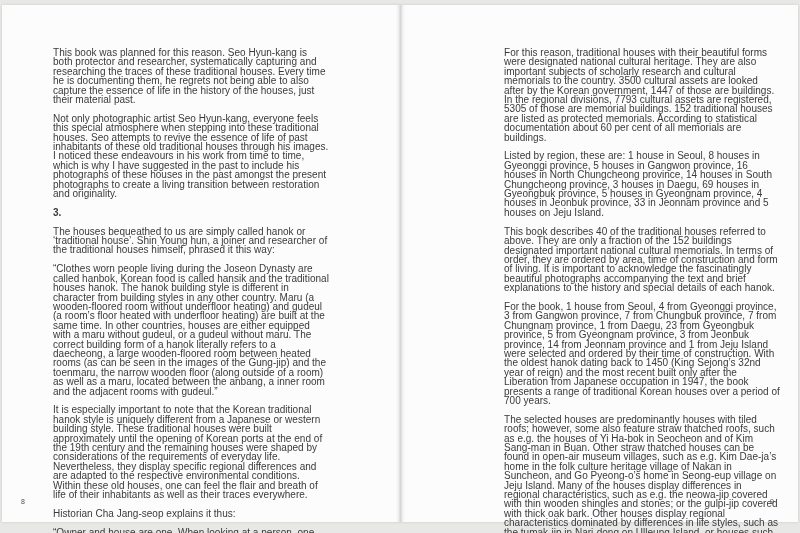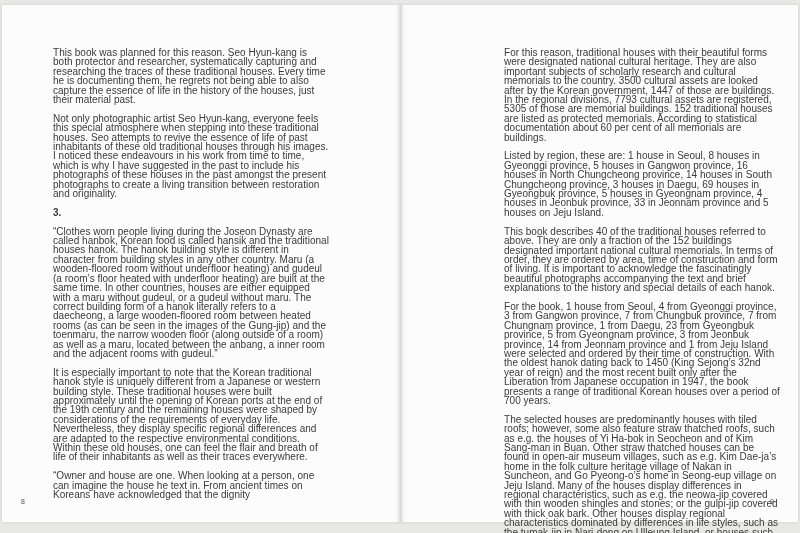--- a/index.html
+++ b/index.html
@@ -79,22 +79,24 @@
 <body>
 
 <div class="scene">
   <div class="spread">
 
     <section class="page left">
       <div class="text-column">
         <p class="para">This book was planned for this reason. Seo Hyun-kang is both protector and researcher, systematically capturing and researching the traces of these traditional houses. Every time he is documenting them, he regrets not being able to also capture the essence of life in the history of the houses, just their material past.</p>
         <p class="para">Not only photographic artist Seo Hyun-kang, everyone feels this special atmosphere when stepping into these traditional houses. Seo attempts to revive the essence of life of past inhabitants of these old traditional houses through his images. I noticed these endeavours in his work from time to time, which is why I have suggested in the past to include his photographs of these houses in the past amongst the present photographs to create a living transition between restoration and originality.</p>
         <p class="para section-heading">3.</p>
+        <p class="para">The houses bequeathed to us are simply called hanok or ‘traditional house’. Shin Young hun, a joiner and researcher of the traditional houses himself, phrased it this way:</p>
         <p class="para">“Clothes worn people living during the Joseon Dynasty are called hanbok, Korean food is called hansik and the traditional houses hanok. The hanok building style is different in character from building styles in any other country. Maru (a wooden-floored room without underfloor heating) and gudeul (a room’s floor heated with underfloor heating) are built at the same time. In other countries, houses are either equipped with a maru without gudeul, or a gudeul without maru. The correct building form of a hanok literally refers to a daecheong, a large wooden-floored room between heated rooms (as can be seen in the images of the Gung-jip) and the toenmaru, the narrow wooden floor (along outside of a room) as well as a maru, located between the anbang, a inner room and the adjacent rooms with gudeul.”</p>
         <p class="para">It is especially important to note that the Korean traditional hanok style is uniquely different from a Japanese or western building style. These traditional houses were built approximately until the opening of Korean ports at the end of the 19th century and the remaining houses were shaped by considerations of the requirements of everyday life. Nevertheless, they display specific regional differences and are adapted to the respective environmental conditions. Within these old houses, one can feel the flair and breath of life of their inhabitants as well as their traces everywhere.</p>
+        <p class="para">Historian Cha Jang-seop explains it thus:</p>
         <p class="para">“Owner and house are one. When looking at a person, one can imagine the house he text in. From ancient times on Koreans have acknowledged that the dignity</p>
       </div>
       <div class="page-number">8</div>
     </section>
 
     <div class="gutter"></div>
 
     <section class="page right">
       <div class="text-column">
         <p class="para">For this reason, traditional houses with their beautiful forms were designated national cultural heritage. They are also important subjects of scholarly research and cultural memorials to the country. 3500 cultural assets are looked after by the Korean government, 1447 of those are buildings. In the regional divisions, 7793 cultural assets are registered, 5305 of those are memorial buildings. 152 traditional houses are listed as protected memorials. According to statistical documentation about 60 per cent of all memorials are buildings.</p>

